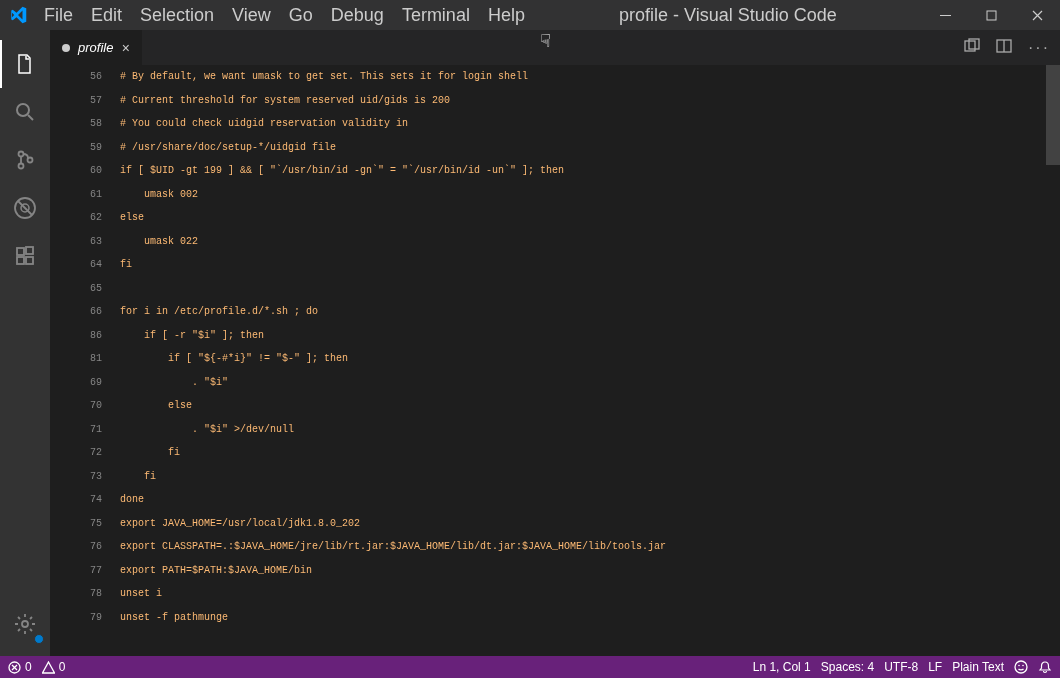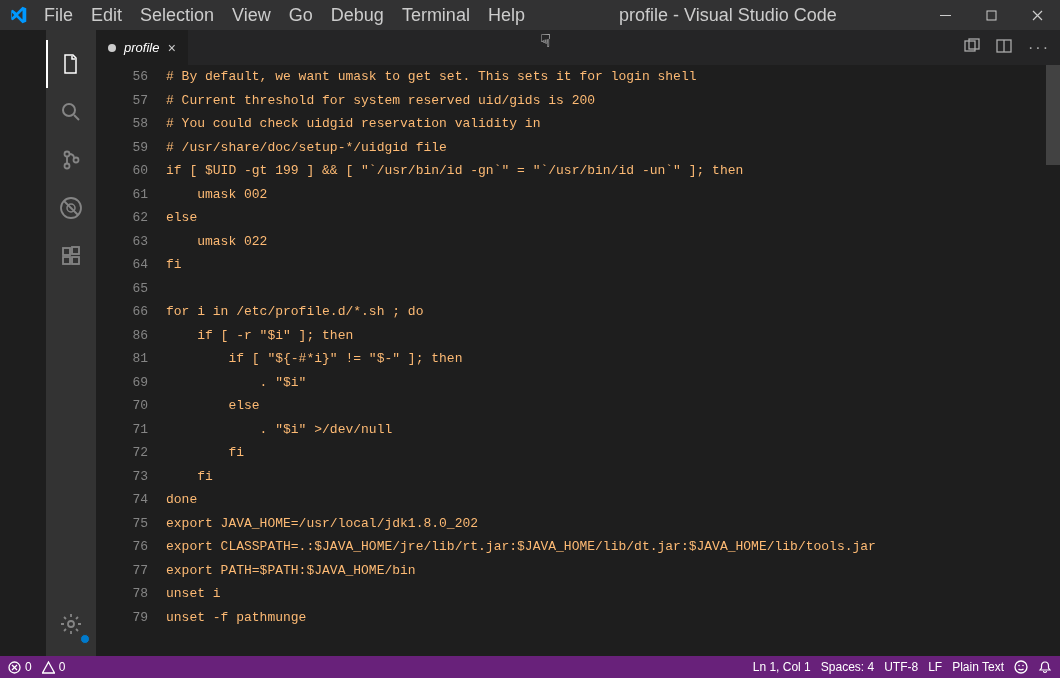--- a/index.html
+++ b/index.html
@@ -15,21 +15,21 @@
   height: 30px; background: #323233;
   display: flex; align-items: center;
   font-size: 18px;
 }
 .titlebar .logo { width: 35px; display:flex; align-items:center; justify-content:center; }
 .titlebar .menus { display:flex; }
 .titlebar .menu-item { padding: 0 9px; cursor: pointer; line-height:30px; }
 .titlebar .spacer { flex:1; display:flex; justify-content:center; align-items:center; color:#ccc; }
 .titlebar .win-controls { display:flex; }
 .titlebar .win-btn { width:46px; height:30px; display:flex; align-items:center; justify-content:center; cursor:pointer; color:#ccc; }
-.main { flex:1; display:flex; overflow:hidden;margin-left:46px; }
+.main { flex:1; display:flex; overflow:hidden; }
 .activitybar {
   width:50px; background:#333333;
   display:flex; flex-direction:column; align-items:center;
   padding-top:10px;
 }
 .activitybar .act-icon { width:50px; height:48px; display:flex; align-items:center; justify-content:center; cursor:pointer; color:#858585; position:relative; }
 .activitybar .act-icon.active { color:#fff; }
 .activitybar .act-icon.active:before { content:""; position:absolute; left:0; top:0; bottom:0; width:2px; background:#fff; }
 .activitybar .bottom { margin-top:auto; margin-bottom:8px; }
 .editor-group { flex:1; display:flex; flex-direction:column; background:#1e1e1e; overflow:hidden; }
@@ -37,21 +37,21 @@
 .tab {
   display:flex; align-items:center; padding:0 12px;
   background:#1e1e1e; color:#fff; font-size:13px;
   border-right:1px solid #252526;
   gap:8px; cursor:pointer; font-style:italic;
 }
 .tab .dirty { width:8px; height:8px; border-radius:50%; background:#ccc; }
 .tab .close { color:#ccc; font-size:14px; }
 .tabs-actions { margin-left:auto; display:flex; align-items:center; gap:16px; padding-right:10px; color:#aaa; }
 .tabs-actions .tab-action { cursor:pointer; }
-.code-area { flex:1; display:flex; overflow:hidden; font-family: Consolas, "Courier New", monospace; font-size:13px; }
+.code-area { flex:1; display:flex; overflow:hidden; font-family: Consolas, "Courier New", monospace; font-size:10px; }
 .gutter { width:70px; text-align:right; color:#858585; padding-right:18px; user-select:none; line-height:23.5px; }
 .lines { flex:1; white-space:pre; color:#fdba74; line-height:23.5px; overflow:hidden; }
 .statusbar {
   height:22px; background:#68217a;
   display:flex; align-items:center; font-size:12px; color:#fff;
   padding:0 8px; gap:12px;
 }
 .statusbar .left, .statusbar .right { display:flex; align-items:center; gap:10px; }
 .statusbar .right { margin-left:auto; }
 .statusbar .sb-item { display:flex; align-items:center; gap:4px; cursor:pointer; }

